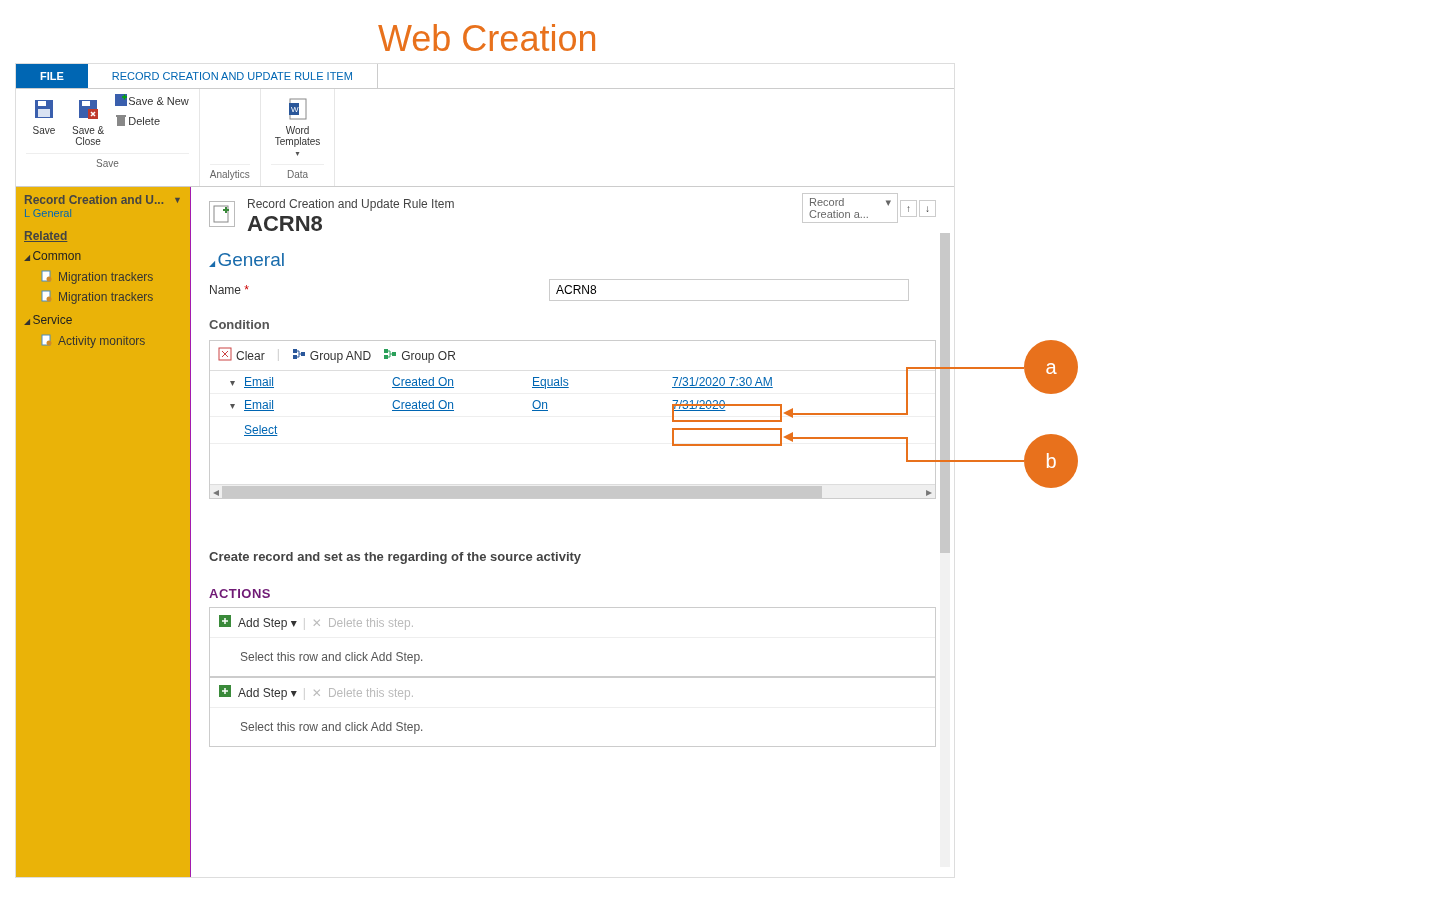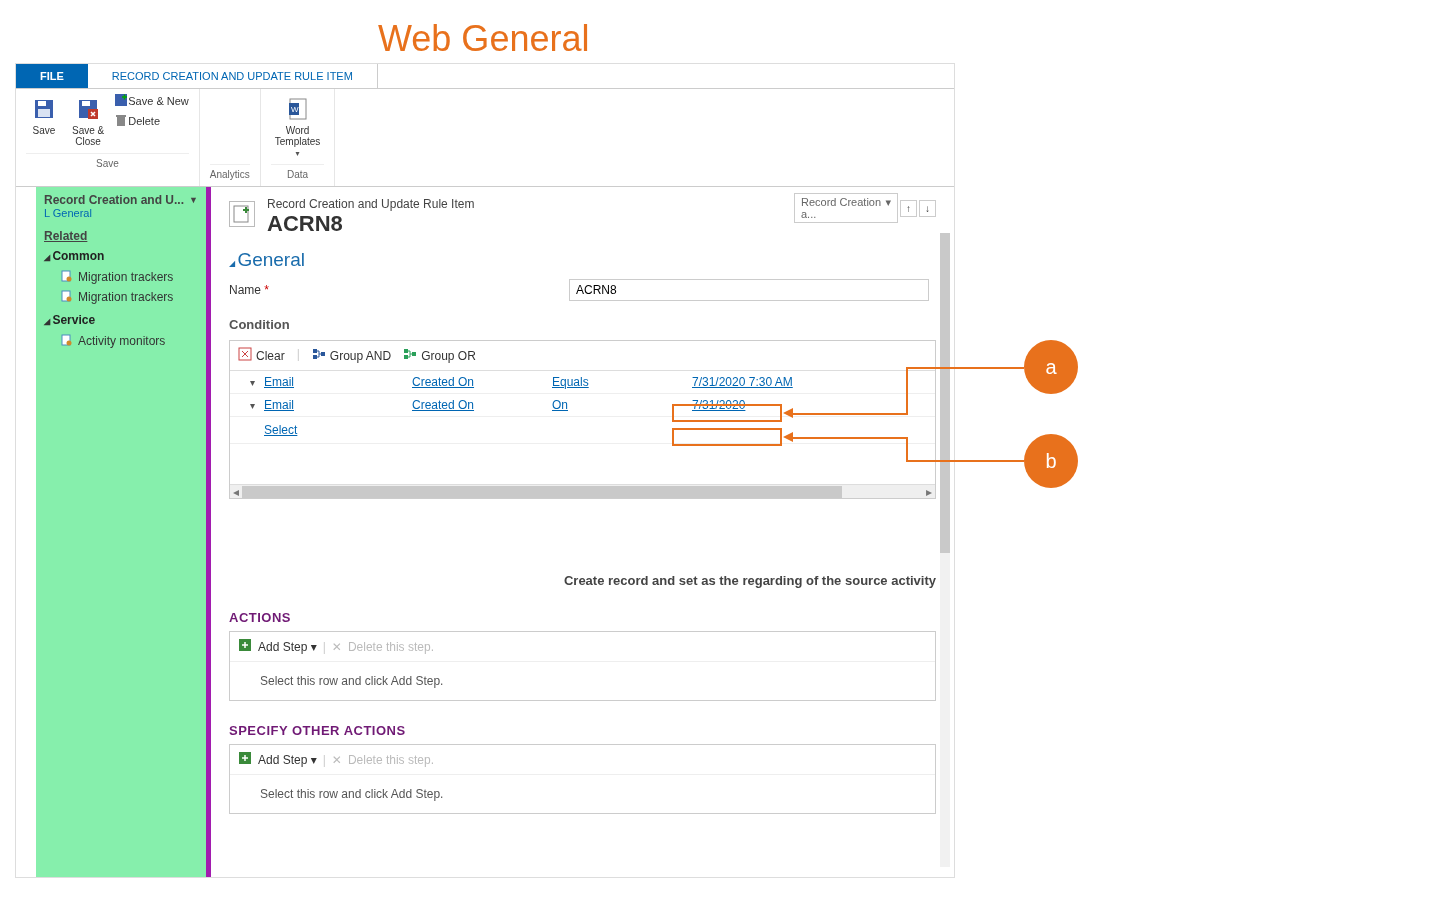--- a/index.html
+++ b/index.html
@@ -13,35 +13,35 @@
   .ribbon-body { display: flex; border-bottom: 1px solid #ccc; background: #fff; }
   .ribbon-group { display: flex; flex-direction: column; padding: 4px 10px; border-right: 1px solid #e6e6e6; }
   .ribbon-group .buttons { display: flex; gap: 6px; align-items: flex-start; }
   .ribbon-big-btn { display: flex; flex-direction: column; align-items: center; gap: 2px; padding: 2px 4px; cursor: pointer; }
   .ribbon-big-btn .ico { width: 28px; height: 28px; display:flex;align-items:center;justify-content:center; }
   .ribbon-big-btn .lbl { font-size: 10px; text-align:center; line-height:1.1; color:#333; }
   .ribbon-small-btns { display:flex; flex-direction:column; gap:4px; }
   .ribbon-small-btn { display:flex; align-items:center; gap:0; cursor:pointer; font-size:11px; color:#333; }
   .ribbon-group-label { text-align:center; font-size:10px; color:#666; padding:4px 0 2px; border-top:1px solid #eee; margin-top:4px; }
   .main-wrap { display:flex; height:690px; }
-  .left-nav { width:175px; background:#86efac; border-right:5px solid #a21caf; padding:6px 8px; font-size:12px;margin-left:20px; }
+  .left-nav { width:175px; background:#eab308; border-right:1px solid #a21caf; padding:6px 8px; font-size:12px; }
   .left-nav .head { font-weight:bold; color:#444; display:flex; justify-content:space-between; align-items:center; white-space:nowrap; overflow:hidden; text-overflow:ellipsis; }
   .left-nav .subhead { color:#0066B3; font-size:11px; margin-bottom:10px; }
   .left-nav .section-title { font-weight:bold; color:#444; margin:10px 0 4px;text-decoration:underline; }
-  .left-nav .group-title { font-weight:bold; color:#222; font-size:12px; margin:6px 0 4px; }
+  .left-nav .group-title { font-weight:normal; color:#222; font-size:12px; margin:6px 0 4px; }
   .left-nav .group-title::before { content:"◢ "; font-size:8px; color:#333; }
   .left-nav .nav-item { padding:3px 0 3px 16px; color:#333; cursor:pointer; display:flex; gap:6px; align-items:flex-start; }
   .left-nav .nav-item .nav-ico { width:12px; height:12px; display:inline-block; }
   .content { flex:1; position:relative; overflow:auto; padding:10px 18px; }
   .content-header { display:flex; align-items:flex-start; gap:12px; margin-bottom:8px; }
   .content-header .page-icon { width:26px; height:26px; border:1px solid #bbb; display:flex; align-items:center; justify-content:center; color:#555; font-size:16px; margin-top:4px; }
   .content-header .titles .entity-type { font-size:12px; color:#444; }
   .content-header .titles .record-name { font-size:22px; font-weight:bold; color:#333; }
   .header-selector { position:absolute; right:18px; top:6px; display:flex; align-items:center; gap:2px; }
-  .header-selector .sel { border:1px solid #ccc; padding:2px 6px; font-size:11px; color:#666; width:104px; display:flex; justify-content:space-between; cursor:pointer; }
+  .header-selector .sel { border:1px solid #ccc; padding:2px 6px; font-size:11px; color:#666; width:96px; display:flex; justify-content:space-between; cursor:pointer; }
   .header-selector .arrow-btn { border:1px solid #ccc; padding:2px 5px; font-size:10px; cursor:pointer; }
   .section-head { color:#1a6cac; font-size:19px; margin:12px 0 8px; cursor:pointer; }
   .section-head::before { content:"◢ "; font-size:8px; color:#1a6cac; }
   .field-row { display:flex; align-items:center; margin-bottom:12px; }
   .field-row .label { width:340px; font-size:12px; color:#333; }
   .field-row .req { color:#c00; }
   .field-row input { flex:0 0 360px; border:1px solid #ccc; padding:3px 6px; font-size:12px; }
   .cond-title { font-weight:bold; color:#555; margin:16px 0 8px; font-size:13px; }
   .cond-box { border:1px solid #ccc; }
   .cond-toolbar { display:flex; gap:12px; padding:6px 8px; border-bottom:1px solid #ddd; font-size:12px; }
@@ -53,21 +53,21 @@
   .cond-col-entity { width:140px; }
   .cond-col-field  { width:140px; margin-left:8px; }
   .cond-col-op     { width:140px; }
   .cond-col-val    { width:170px; position:relative; }
   .select-row { padding:6px 0 6px 34px; }
   .scrollbar-x { height:14px; background:#efefef; border-top:1px solid #ddd; position:relative; margin-top:40px; }
   .scrollbar-x .thumb { position:absolute; left:12px; top:1px; height:12px; width:600px; background:#c9c9c9; }
   .scrollbar-x .arrow { position:absolute; top:0; width:12px; height:14px; display:flex; align-items:center; justify-content:center; color:#777; cursor:pointer; }
   .scrollbar-x .arrow.left { left:0; }
   .scrollbar-x .arrow.right { right:0; }
-  .create-record-row { display:flex; justify-content:flex-end; align-items:flex-start; margin-top:74px; }
+  .create-record-row { display:flex; justify-content:flex-start; align-items:flex-start; margin-top:50px; }
   .create-record-row .left-txt { font-weight:bold; color:#444; font-size:13px; }
   .create-record-row .right-txt { font-size:12px; }
   .create-record-row .right-txt .warn { color:#f7a400; font-weight:bold; }
   .create-record-row .right-txt .link { color:#0066B3; cursor:pointer; display:block; margin-top:4px; padding-left:20px; }
   .actions-title { font-weight:bold; color:#701a75; font-size:13px; margin:22px 0 6px; letter-spacing:0.5px; }
   .actions-box { border:1px solid #ccc; padding:0; }
   .actions-toolbar { display:flex; align-items:center; gap:6px; padding:6px 8px; font-size:12px; border-bottom:1px solid #eee; }
   .actions-toolbar .disabled { color:#bbb; cursor:default; }
   .actions-body { padding:12px 30px; color:#555; font-size:12px; }
   .vscroll { position:absolute; right:4px; top:46px; bottom:10px; width:10px; background:#f1f1f1; }
@@ -76,21 +76,21 @@
   
   .callout-line-h { position:absolute; border-top:2px solid #E8711C; }
   .callout-line-v { position:absolute; border-left:2px solid #E8711C; }
   .callout-arrow-l { position:absolute; width:0; height:0; border-top:5px solid transparent; border-bottom:5px solid transparent; border-right:10px solid #E8711C; }
   .callout-box { position:absolute; border:2px solid #E8711C; }
   .callout-badge { position:absolute; width:54px; height:54px; border-radius:50%; background:#E8711C; color:#fff; display:flex; align-items:center; justify-content:center; font-size:20px; }
 </style>
 </head>
 <body>
 
-<div class="annotation-title">Web General</div>
+<div class="annotation-title">Web Creation</div>
 
 <div class="app-window">
 
   <div class="ribbon-tabs">
     <div class="ribbon-tab file">FILE</div>
     <div class="ribbon-tab active">RECORD CREATION AND UPDATE RULE ITEM</div>
   </div>
 
   <div class="ribbon-body">
     <div class="ribbon-group">
@@ -304,21 +304,20 @@
                 <path d="M4 7 h6 M7 4 v6" stroke="#fff" stroke-width="1.5"></path>
               </svg></span>
           <span><span>Add Step</span> ▾</span>
           <span style="color:#ccc;">|</span>
           <span style="color:#bbb;">✕</span>
           <span class="disabled">Delete this step.</span>
         </div>
         <div class="actions-body">Select this row and click Add Step.</div>
       </div>
 
-      <div class="actions-title">SPECIFY OTHER ACTIONS</div>
       <div class="actions-box">
         <div class="actions-toolbar">
           <span><svg width="14" height="14">
                 <rect x="1" y="1" width="12" height="12" fill="#3a8a3a"></rect>
                 <path d="M4 7 h6 M7 4 v6" stroke="#fff" stroke-width="1.5"></path>
               </svg></span>
           <span><span>Add Step</span> ▾</span>
           <span style="color:#ccc;">|</span>
           <span style="color:#bbb;">✕</span>
           <span class="disabled">Delete this step.</span>

